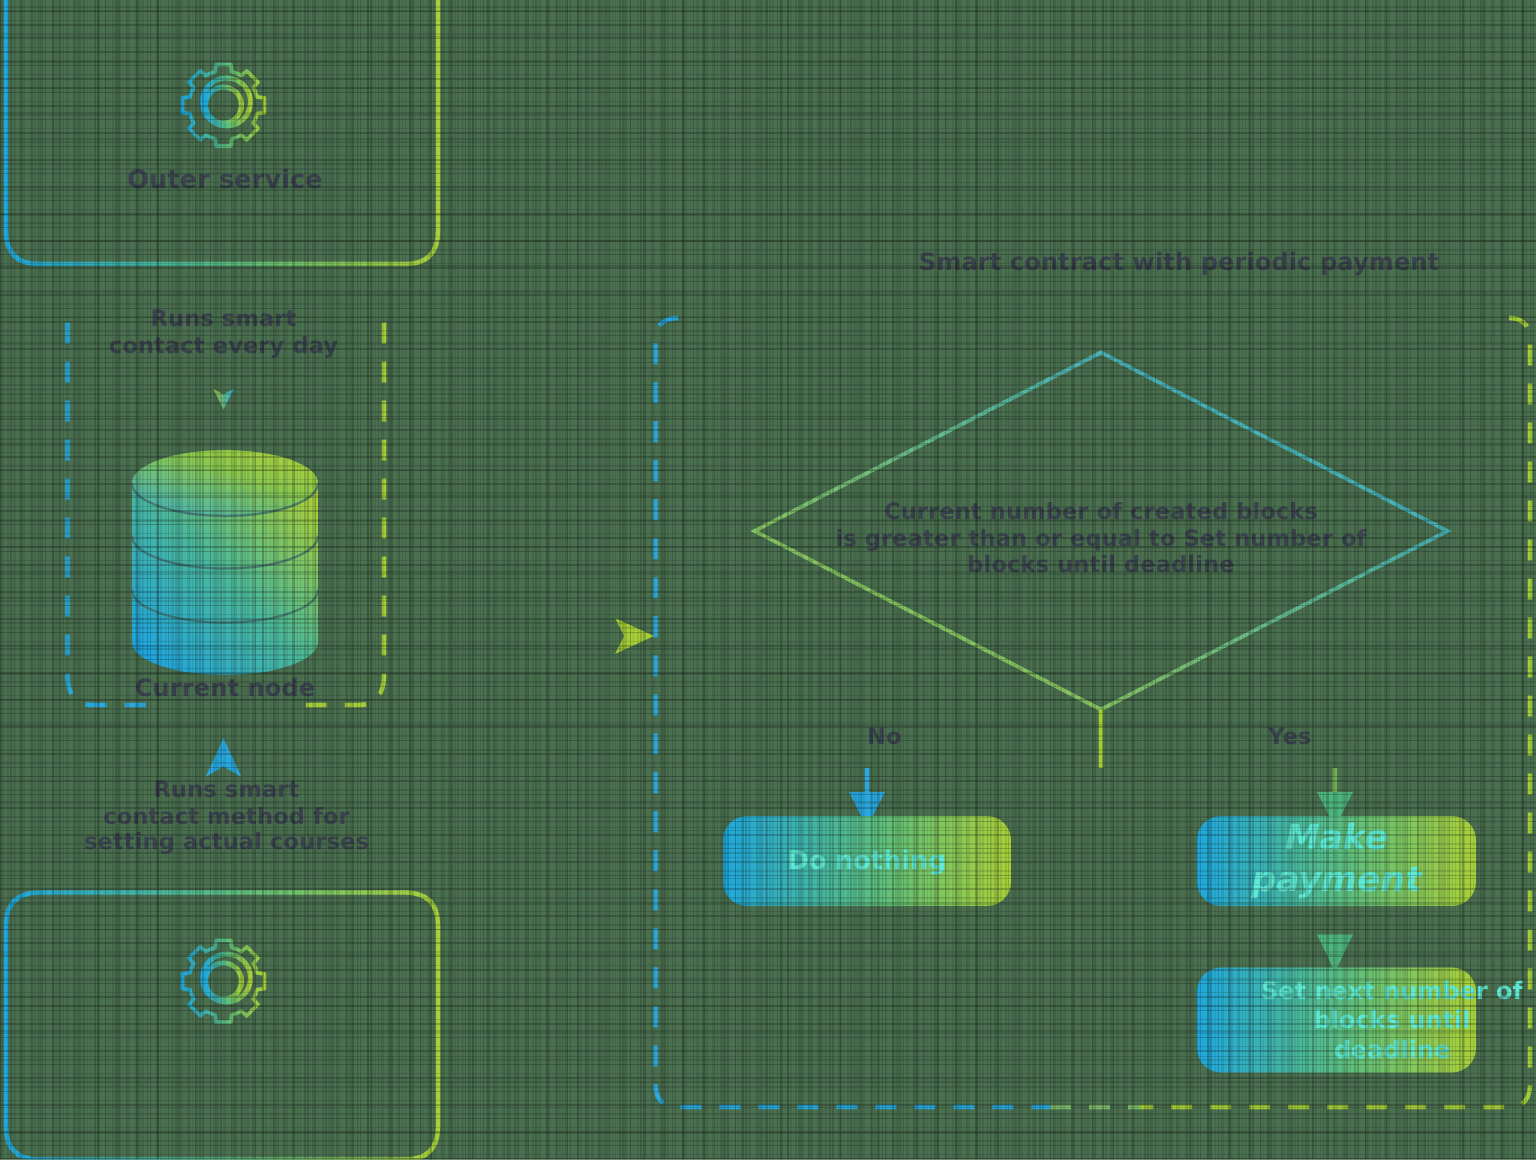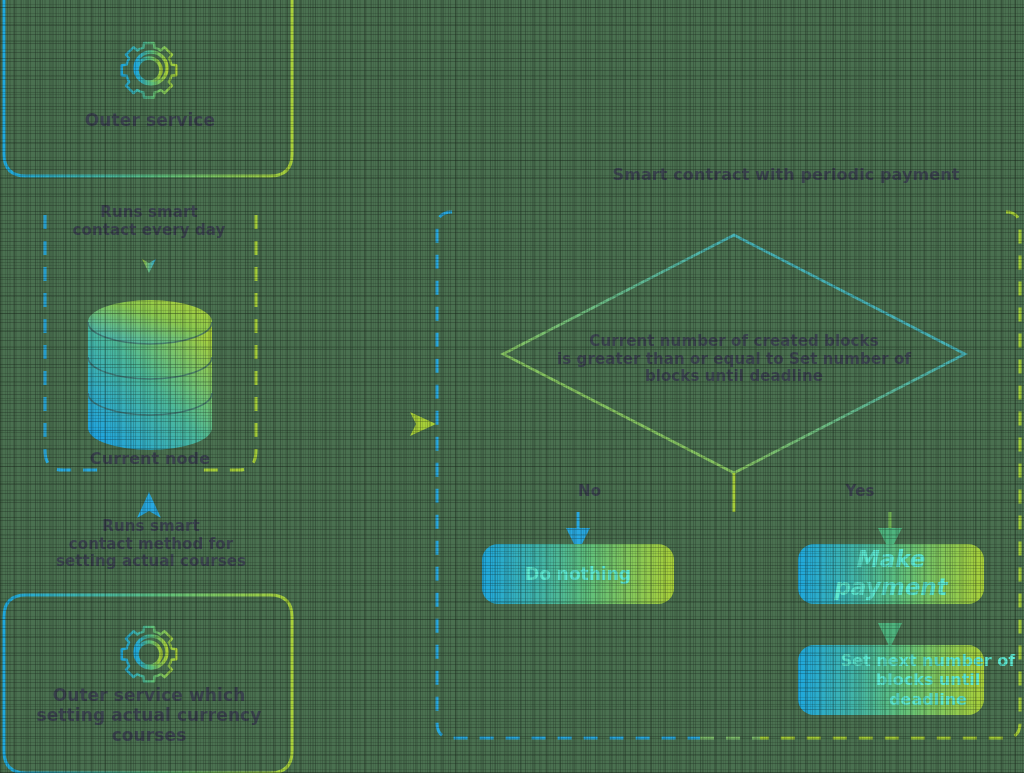--- a/index.html
+++ b/index.html
@@ -219,23 +219,20 @@
       </g>
     </g>
   </svg>
 
   <div class="lbl" style="left:560px;top:166px;width:420px;font-size:16px;padding-left:16px;">Smart contract with periodic payment</div>
 
   <div class="lbl" style="left:50px;top:450px;width:200px;font-size:16px;">Current node</div>
 
   <div class="lbl" style="left:50px;top:110px;width:200px;font-size:17px;">Outer service</div>
 
-  <div class="lbl" style="left:24px;top:685px;width:250px;font-size:17px;">Outer service which
-setting actual currency
-courses</div>
 
   <div class="lbl" style="left:554px;top:333px;width:360px;font-size:15px;">Current number of created blocks
 is greater than or equal to Set number of
 blocks until deadline</div>
 
   <div class="lbl" style="left:59px;top:204px;width:180px;font-size:15px;">Runs smart
 contact every day</div>
 
 
   <div class="lbl" style="left:42px;top:518px;width:218px;font-size:15px;">Runs smart

